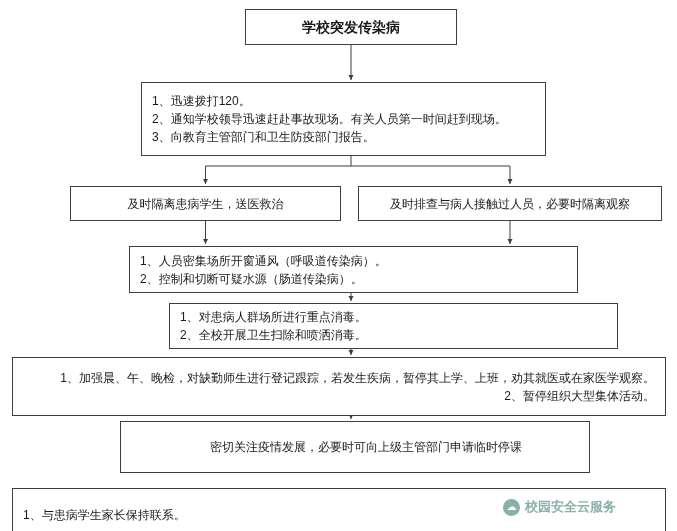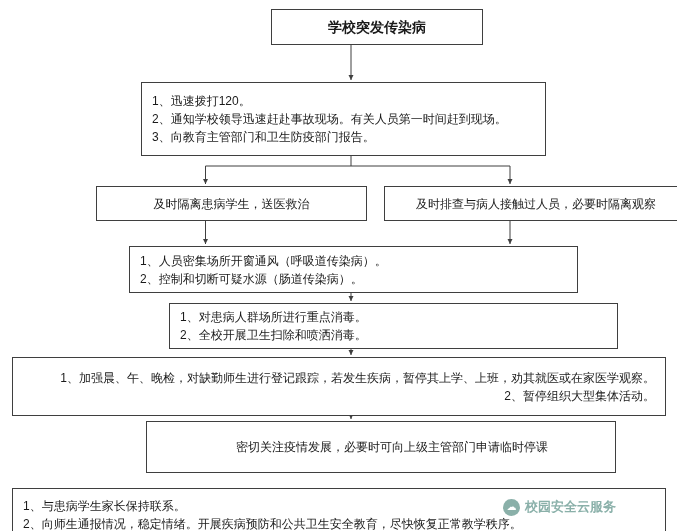--- a/index.html
+++ b/index.html
@@ -16,21 +16,21 @@
   .box {
     position:absolute;
     border:1px solid #3f3f3f;
     background:#fff;
     font-size:12px;
     line-height:1.5;
     color:#1a1a1a;
   }
   .box.center {
     display:flex; align-items:center; justify-content:center;
-    text-align:right; padding:2px 6px;margin-left:26px;
+    text-align:right; padding:2px 6px;
   }
   .box.list {
     display:flex; flex-direction:column; justify-content:center;
     padding:5px 10px; text-align:left;
   }
   .title-box { font-weight:bold; font-size:14px; }
   .line { white-space:nowrap; }
 
   
   #box-title    { left:245px; top:9px;   width:212px; height:36px; }
@@ -111,21 +111,20 @@
     <div class="line">1、加强晨、午、晚检，对缺勤师生进行登记跟踪，若发生疾病，暂停其上学、上班，劝其就医或在家医学观察。</div>
     <div class="line">2、暂停组织大型集体活动。</div>
   </div>
 
   <div class="box center" id="box-suspend">
     <span>密切关注疫情发展，必要时可向上级主管部门申请临时停课</span>
   </div>
 
   <div class="box list" id="box-comm">
     <div class="line">1、与患病学生家长保持联系。</div>
-    <div class="line">2、向师生通报情况，稳定情绪。开展疾病预防和公共卫生安全教育，尽快恢复正常教学秩序。</div>
   </div>
 
   <div class="watermark" style="color: rgb(118, 163, 155);">
     <span class="logo" style="background: rgb(118, 163, 155);">☁</span>
     <span>校园安全云服务</span>
   </div>
 
 </div>
 
 </body></html>

